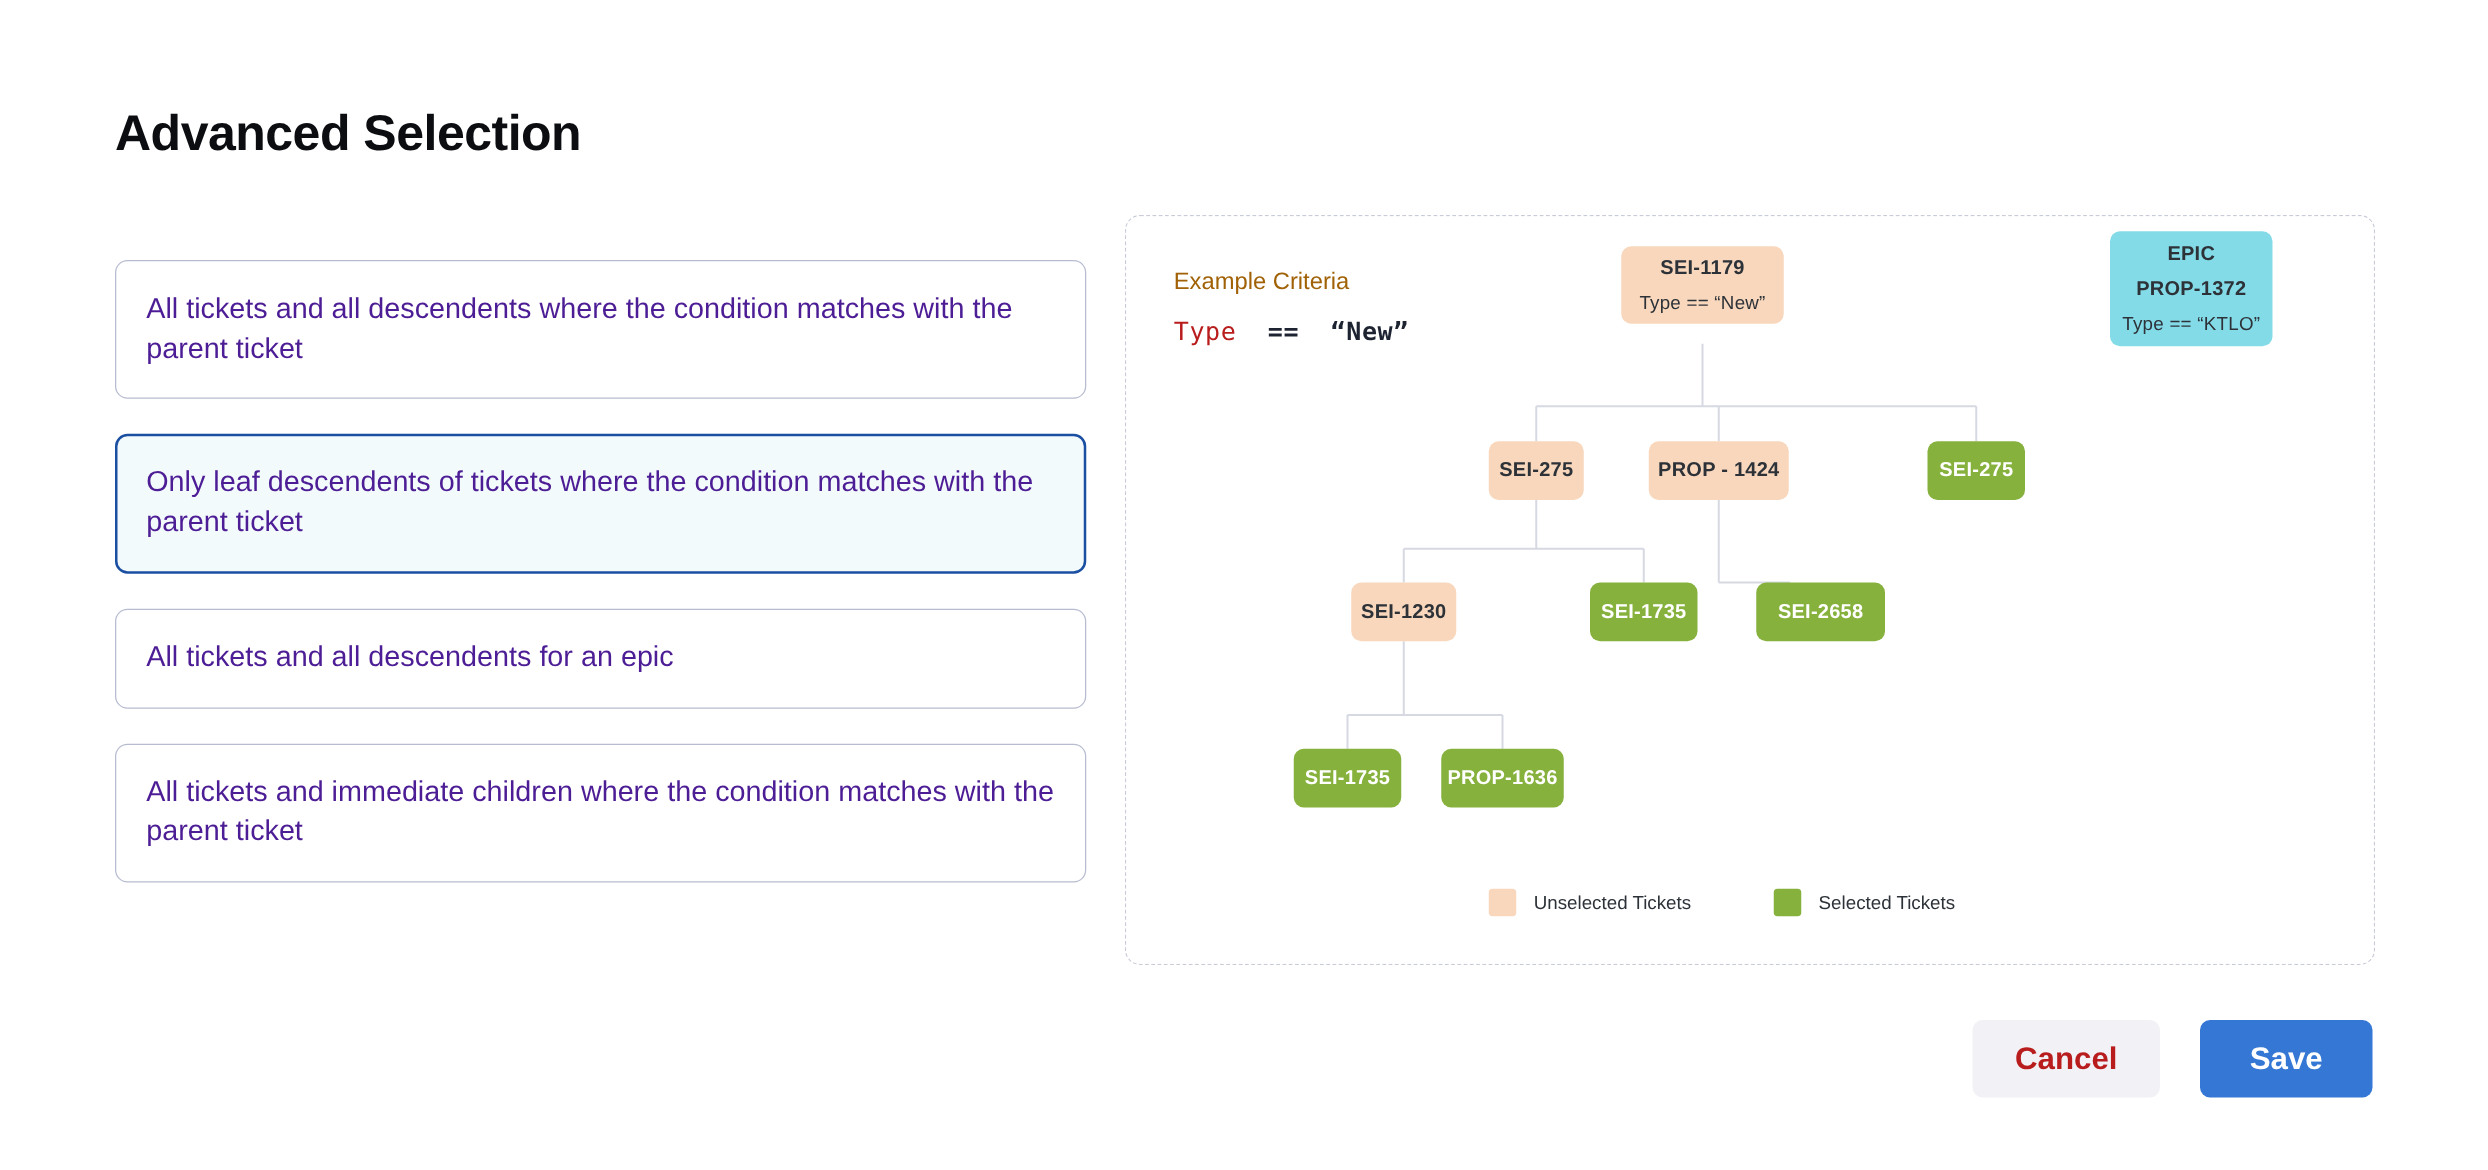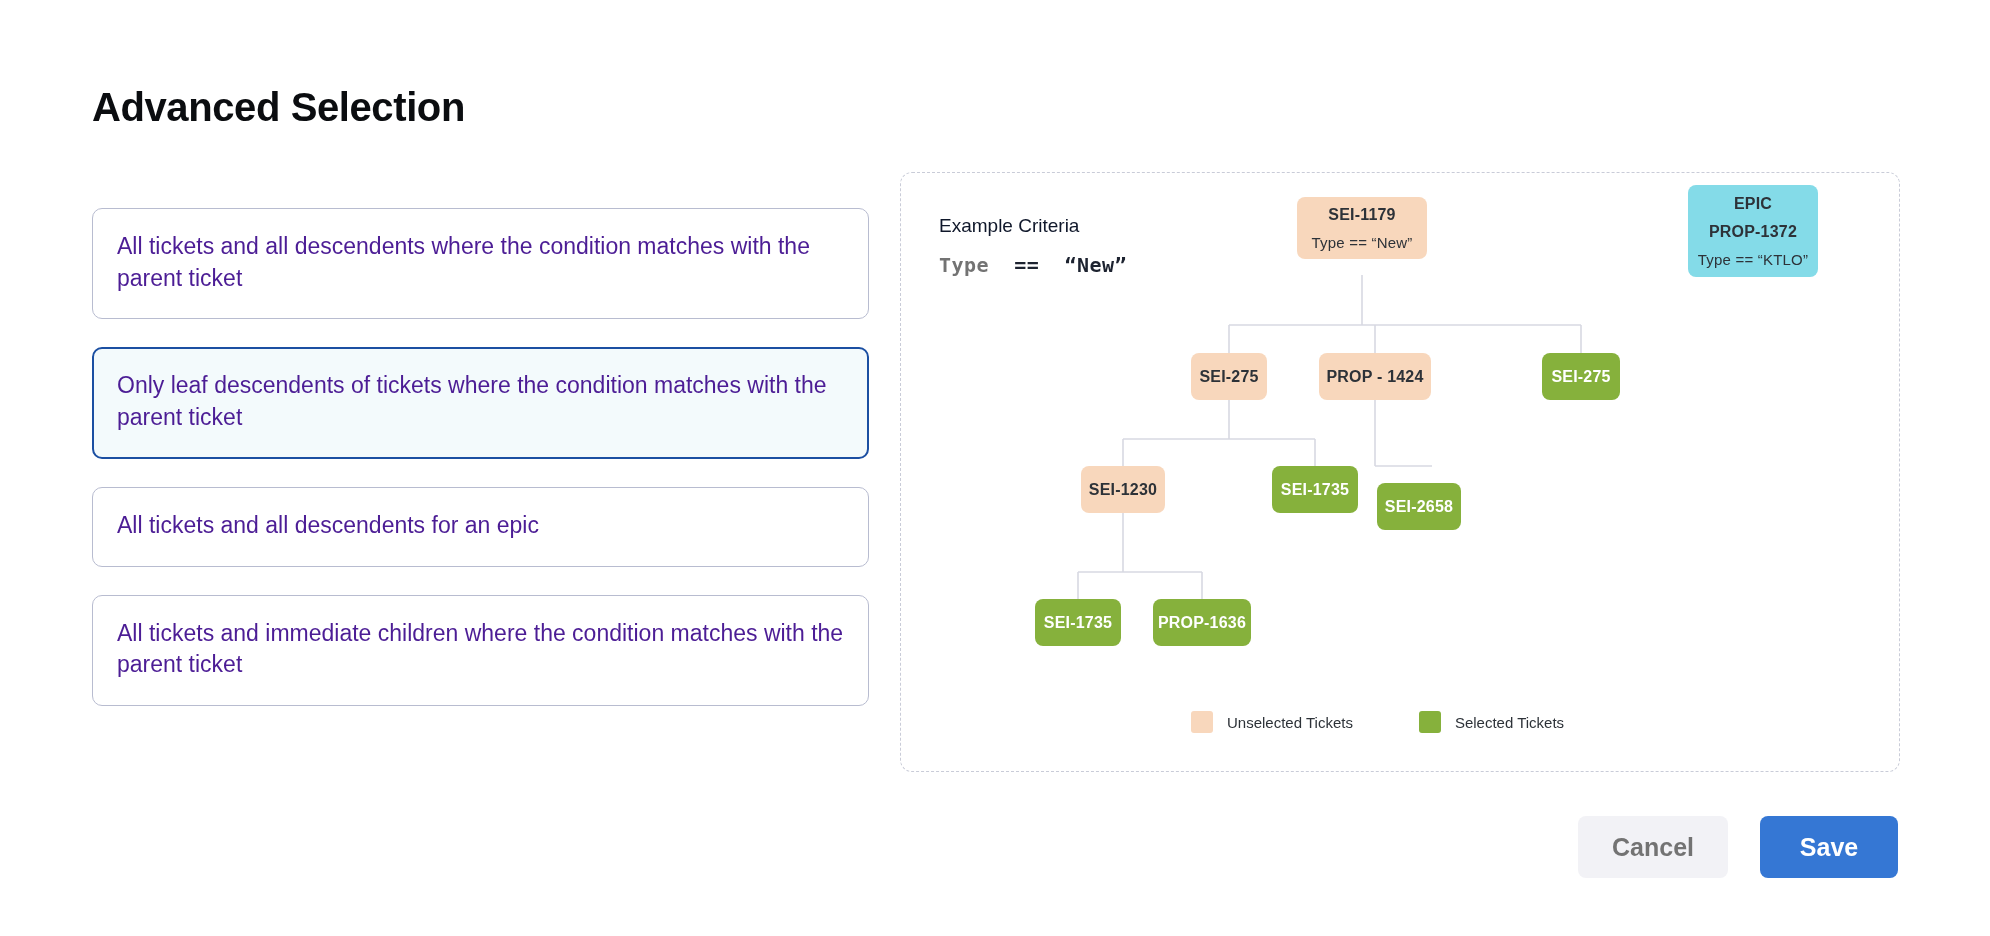--- a/index.html
+++ b/index.html
@@ -57,32 +57,32 @@
     border: 1px dashed #c9ccd8;
     border-radius: 12px;
     background: #ffffff;
   }
   .criteria-block {
     position: absolute;
     left: 38px; top: 42px;
   }
   .criteria-label {
     font-size: 19px;
-    color: #0f172a;
+    color: #a16207;
     margin-bottom: 16px;
   }
   .criteria-expr {
     font-family: "DejaVu Sans Mono", "Liberation Mono", monospace;
     font-size: 20px;
     font-weight: bold;
     color: #1d2330;
     letter-spacing: 0.5px;
     white-space: pre;
   }
-  .criteria-expr .tok-field { color: #737373; font-weight: bold; }
+  .criteria-expr .tok-field { color: #b91c1c; font-weight: normal; }
   .criteria-expr .tok-op { color: #1d2330; }
   .criteria-expr .tok-val { color: #1d2330; }
 
   
   .tree-svg {
     position: absolute;
     left: 0; top: 0;
     width: 1000px; height: 600px;
     overflow: visible;
   }
@@ -153,21 +153,21 @@
     border: none;
     border-radius: 8px;
     font-family: inherit;
     font-size: 25px;
     font-weight: bold;
     cursor: pointer;
     padding: 0 34px;
     height: 62px;
     line-height: 62px;
   }
-  .btn-cancel { background: #f2f2f6; color: #737373; }
+  .btn-cancel { background: #f2f2f6; color: #b91c1c; }
   .btn-save { background: #3577d4; color: #ffffff; width: 138px; padding: 0; }
 </style>
 </head>
 <body>
 
 <h1 class="page-title">Advanced Selection</h1>
 
 <div class="options">
 
   <div class="option-card">
@@ -247,21 +247,21 @@
     </div>
 
     <div class="node unselected" style="left:180px; top:293px; width:84px; height:47px;">
       <span>SEI-1230</span>
     </div>
 
     <div class="node selected-node" style="left:371px; top:293px; width:86px; height:47px;">
       <span>SEI-1735</span>
     </div>
 
-    <div class="node selected-node" style="left:476px; top:293px; width:84px; height:47px;margin-top:17px;">
+    <div class="node selected-node" style="left:504px; top:293px; width:103px; height:47px;">
       <span>SEI-2658</span>
     </div>
 
     <div class="node selected-node" style="left:134px; top:426px; width:86px; height:47px;">
       <span>SEI-1735</span>
     </div>
 
     <div class="node selected-node" style="left:252px; top:426px; width:98px; height:47px;">
       <span>PROP-1636</span>
     </div>

